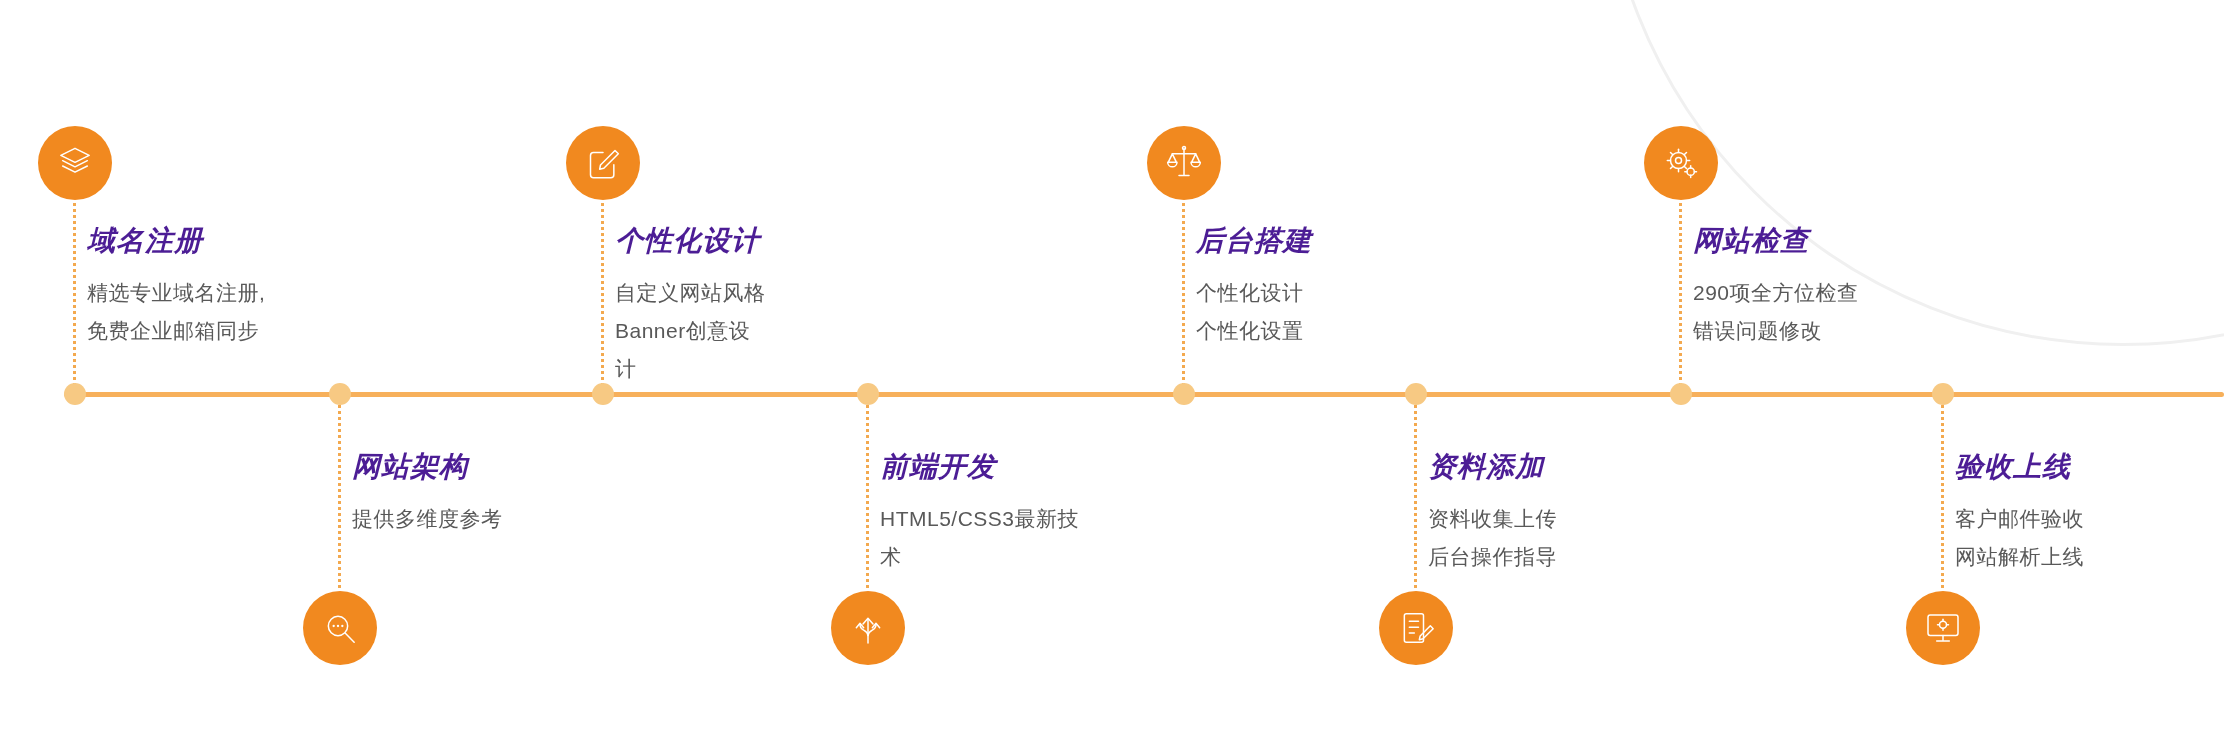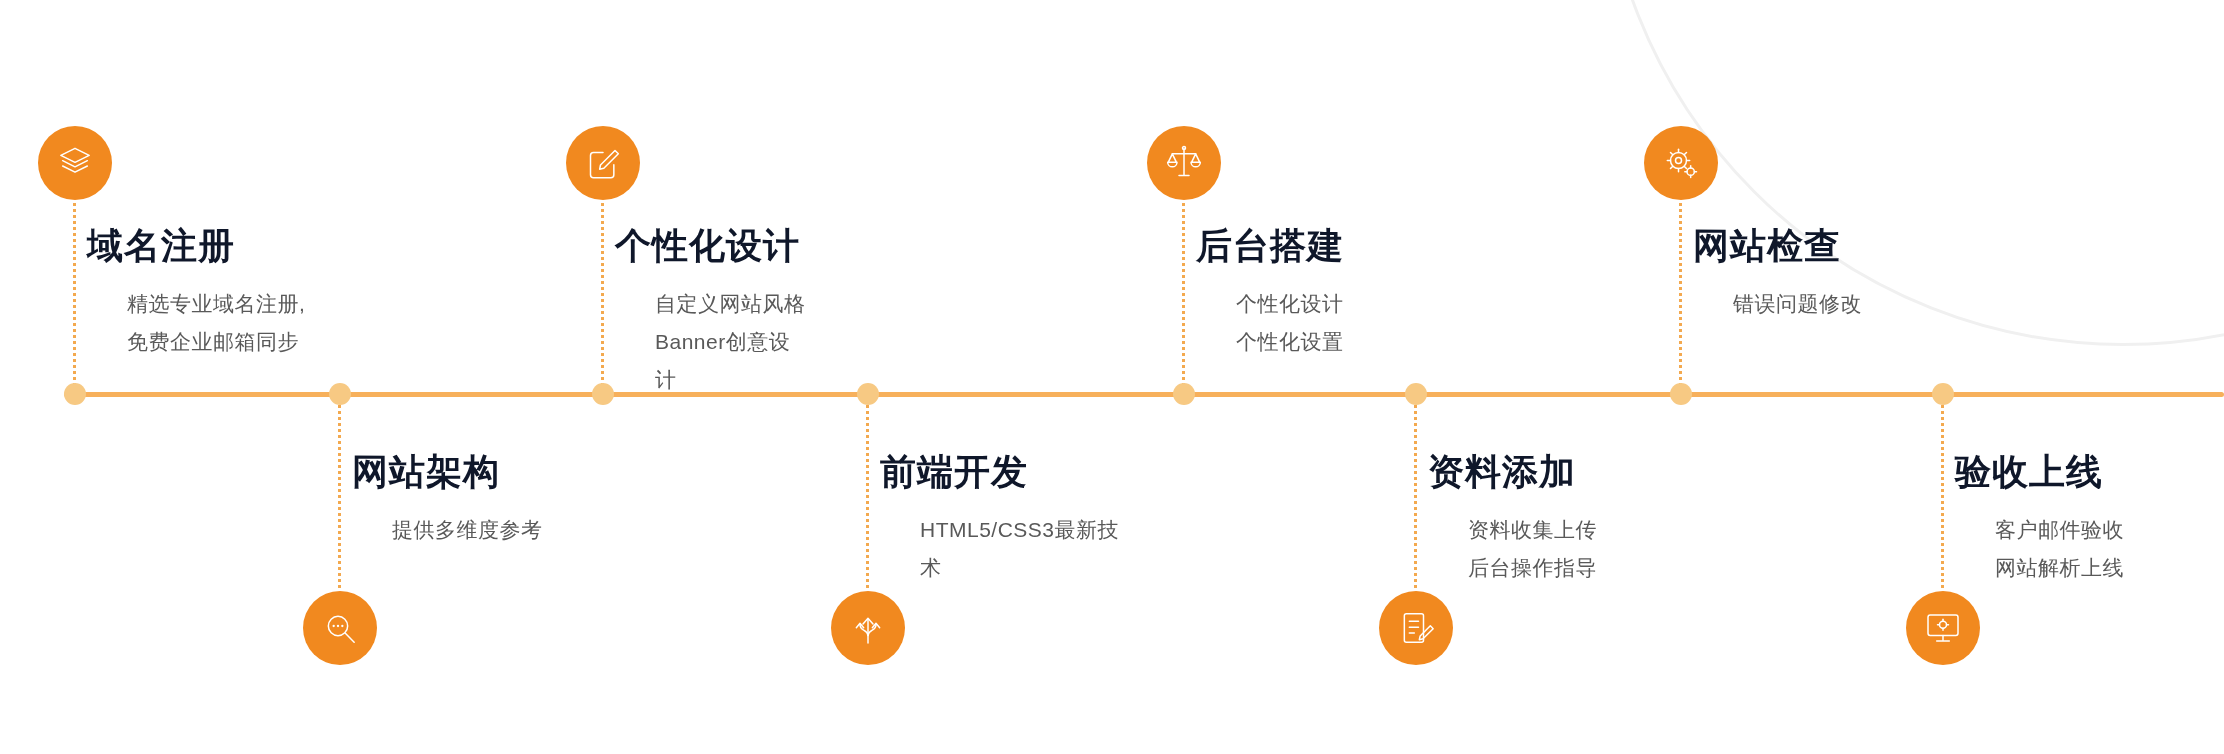--- a/index.html
+++ b/index.html
@@ -69,32 +69,32 @@
     width: 22px;
     height: 22px;
     border-radius: 50%;
     background: #f7c983;
     z-index: 2;
   }
   .text { position: absolute; left: 12px; width: 380px; }
   .step.top .text { top: 222px; }
   .step.bottom .text { top: 448px; }
   .title {
-    font-size: 36px;
+    font-size: 28px;
     font-weight: bold;
-    color: #0f172a;
+    color: #4c1d95;
     margin-bottom: 14px;
     letter-spacing: 1px;
+    font-style: italic;
   }
   .desc {
     font-size: 21px;
     color: #595959;
     line-height: 38px;
     letter-spacing: 0.5px;
-    margin-left: 40px;
   }
   .icon-svg { width: 40px; height: 40px; }
   .icon-svg * { vector-effect: non-scaling-stroke; }
 </style>
 </head>
 <body>
 
 <div class="canvas">
 
   <div class="ring"></div>
@@ -228,20 +228,21 @@
         <circle cx="17.8" cy="17.2" r="2.2"></circle>
         <line x1="20" y1="17.2" x2="21.3" y2="17.2"></line>
         <line x1="17.8" y1="19.4" x2="17.8" y2="20.7"></line>
         <line x1="15.6" y1="17.2" x2="14.3" y2="17.2"></line>
         <line x1="17.8" y1="15" x2="17.8" y2="13.7"></line>
       </svg>
     </div>
     <div class="dot"></div>
     <div class="text">
       <div class="title">网站检查</div>
+      <div class="desc">290项全方位检查</div>
       <div class="desc">错误问题修改</div>
     </div>
   </div>
 
   <div class="step bottom" style="left:1943px">
     <div class="connector"></div>
     <div class="icon-circle">
       <svg class="icon-svg" viewBox="0 0 24 24" fill="none" stroke="#ffffff" stroke-width="1.5" stroke-linecap="round" stroke-linejoin="round">
         <rect x="3" y="4.2" width="18" height="12.3" rx="1.3"></rect>
         <line x1="12" y1="16.5" x2="12" y2="19.3"></line>

